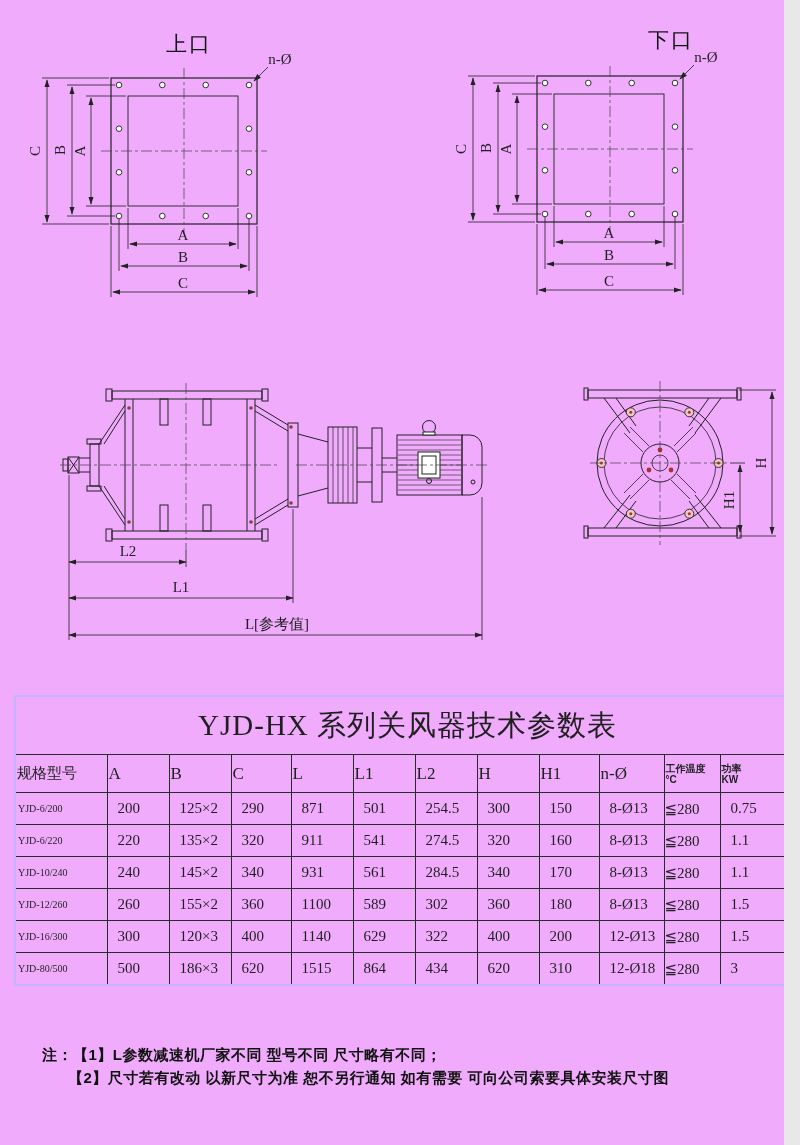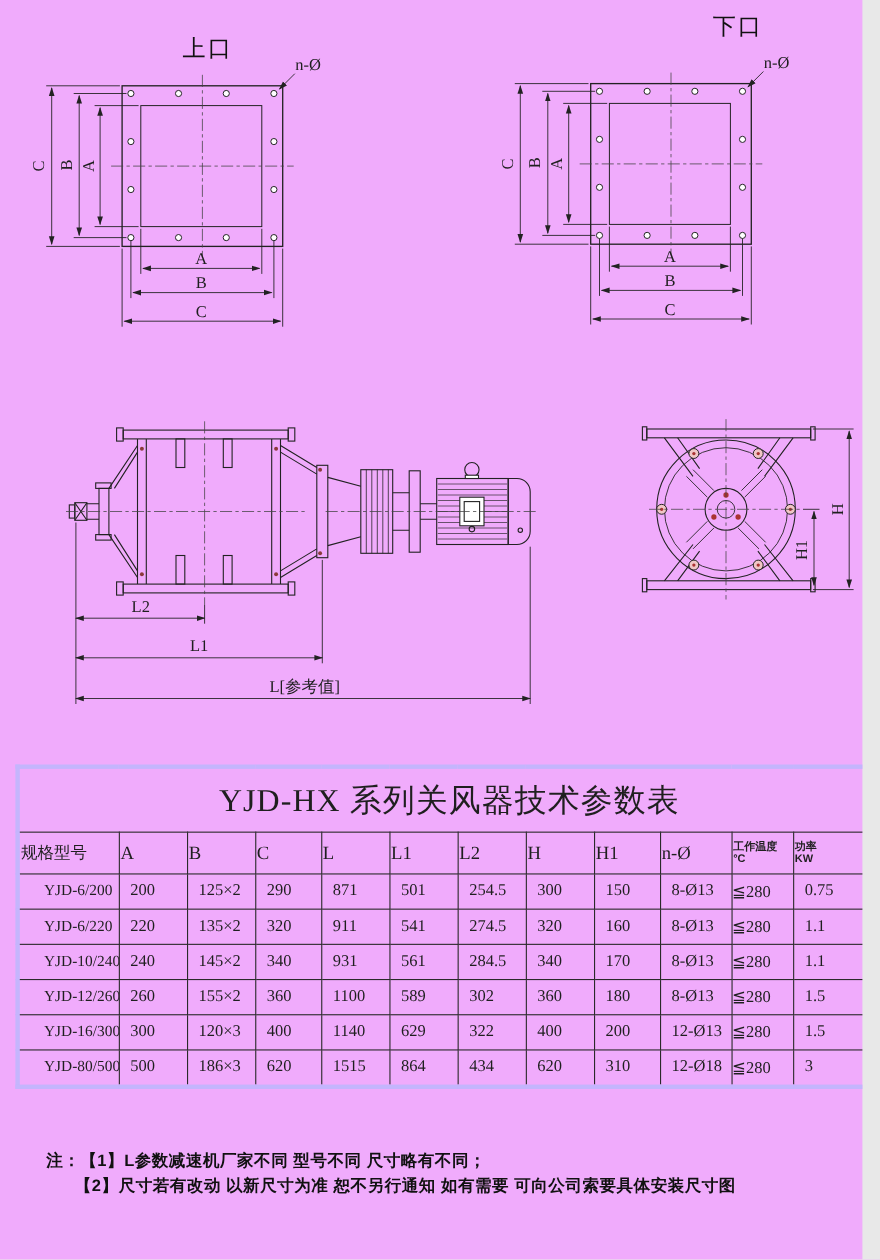--- a/index.html
+++ b/index.html
@@ -4,41 +4,41 @@
 <style>
   html,body{margin:0;padding:0;background:#e8e8e8;}
   #sheet{position:relative;width:784px;height:1145px;background:#f0abfc;overflow:hidden;
          font-family:"Liberation Serif", serif;color:#1f1f1f;}
   svg{position:absolute;overflow:visible;}
   svg text{font-family:"Liberation Serif", serif;fill:#1f1f1f;}
   .dwg-title{position:absolute;font-size:21px;letter-spacing:2px;color:#111;
              font-family:"Liberation Serif", serif;}
   
   #spec-table{position:absolute;left:14px;top:695px;width:776px;border-collapse:collapse;
-              table-layout:fixed;border:4px solid #c4b5fd;}
+              table-layout:fixed;border:2px solid #c4b5fd;}
   #spec-table td,#spec-table th{border:1px solid #2a2a2a;overflow:hidden;white-space:nowrap;
               font-weight:normal;}
   #spec-table td.title{height:55px;text-align:center;font-size:29px;letter-spacing:1px;}
   #spec-table th{height:35px;font-size:17px;text-align:left;}
   #spec-table th.model-h{font-size:15px;}
   #spec-table th .h2l{display:block;line-height:11px;font-size:10px;font-weight:bold;
               font-family:"Liberation Sans", sans-serif;}
   #spec-table tbody td{height:29px;font-size:15px;text-align:left;padding-left:10px;}
-  #spec-table tbody td.model{font-size:14px;padding-left:22px;}
+  #spec-table tbody td.model{font-size:10px;padding-left:2px;}
   #spec-table tbody td.ctr{text-align:left;padding-left:0;}
   .note{position:absolute;font-family:"Liberation Sans", sans-serif;font-weight:bold;
         font-size:15px;color:#111;letter-spacing:0.5px;}
 </style>
 </head>
 <body>
 
 <div id="sheet">
 
   <div class="dwg-title" style="left:166px;top:30px">上口</div>
-  <div class="dwg-title" style="left:648px;top:10px">下口</div>
+  <div class="dwg-title" style="left:648px;top:26px">下口</div>
 
   <svg style="left:14px;top:20px" width="310" height="300" viewBox="0 0 310 300">
     <defs>
       <marker id="arw" viewBox="0 0 10 10" refX="9" refY="5" markerWidth="10" markerHeight="10" orient="auto-start-reverse">
           <path d="M0,1.8 L10,5 L0,8.2 z" fill="#222"></path>
         </marker>
       <symbol id="flange-sym" overflow="visible">
         <g fill="none" stroke="#222" stroke-width="1.2">
           <rect x="97" y="58" width="146" height="146"></rect>
           <rect x="114" y="76" width="110" height="110" stroke-width="0.9"></rect>

